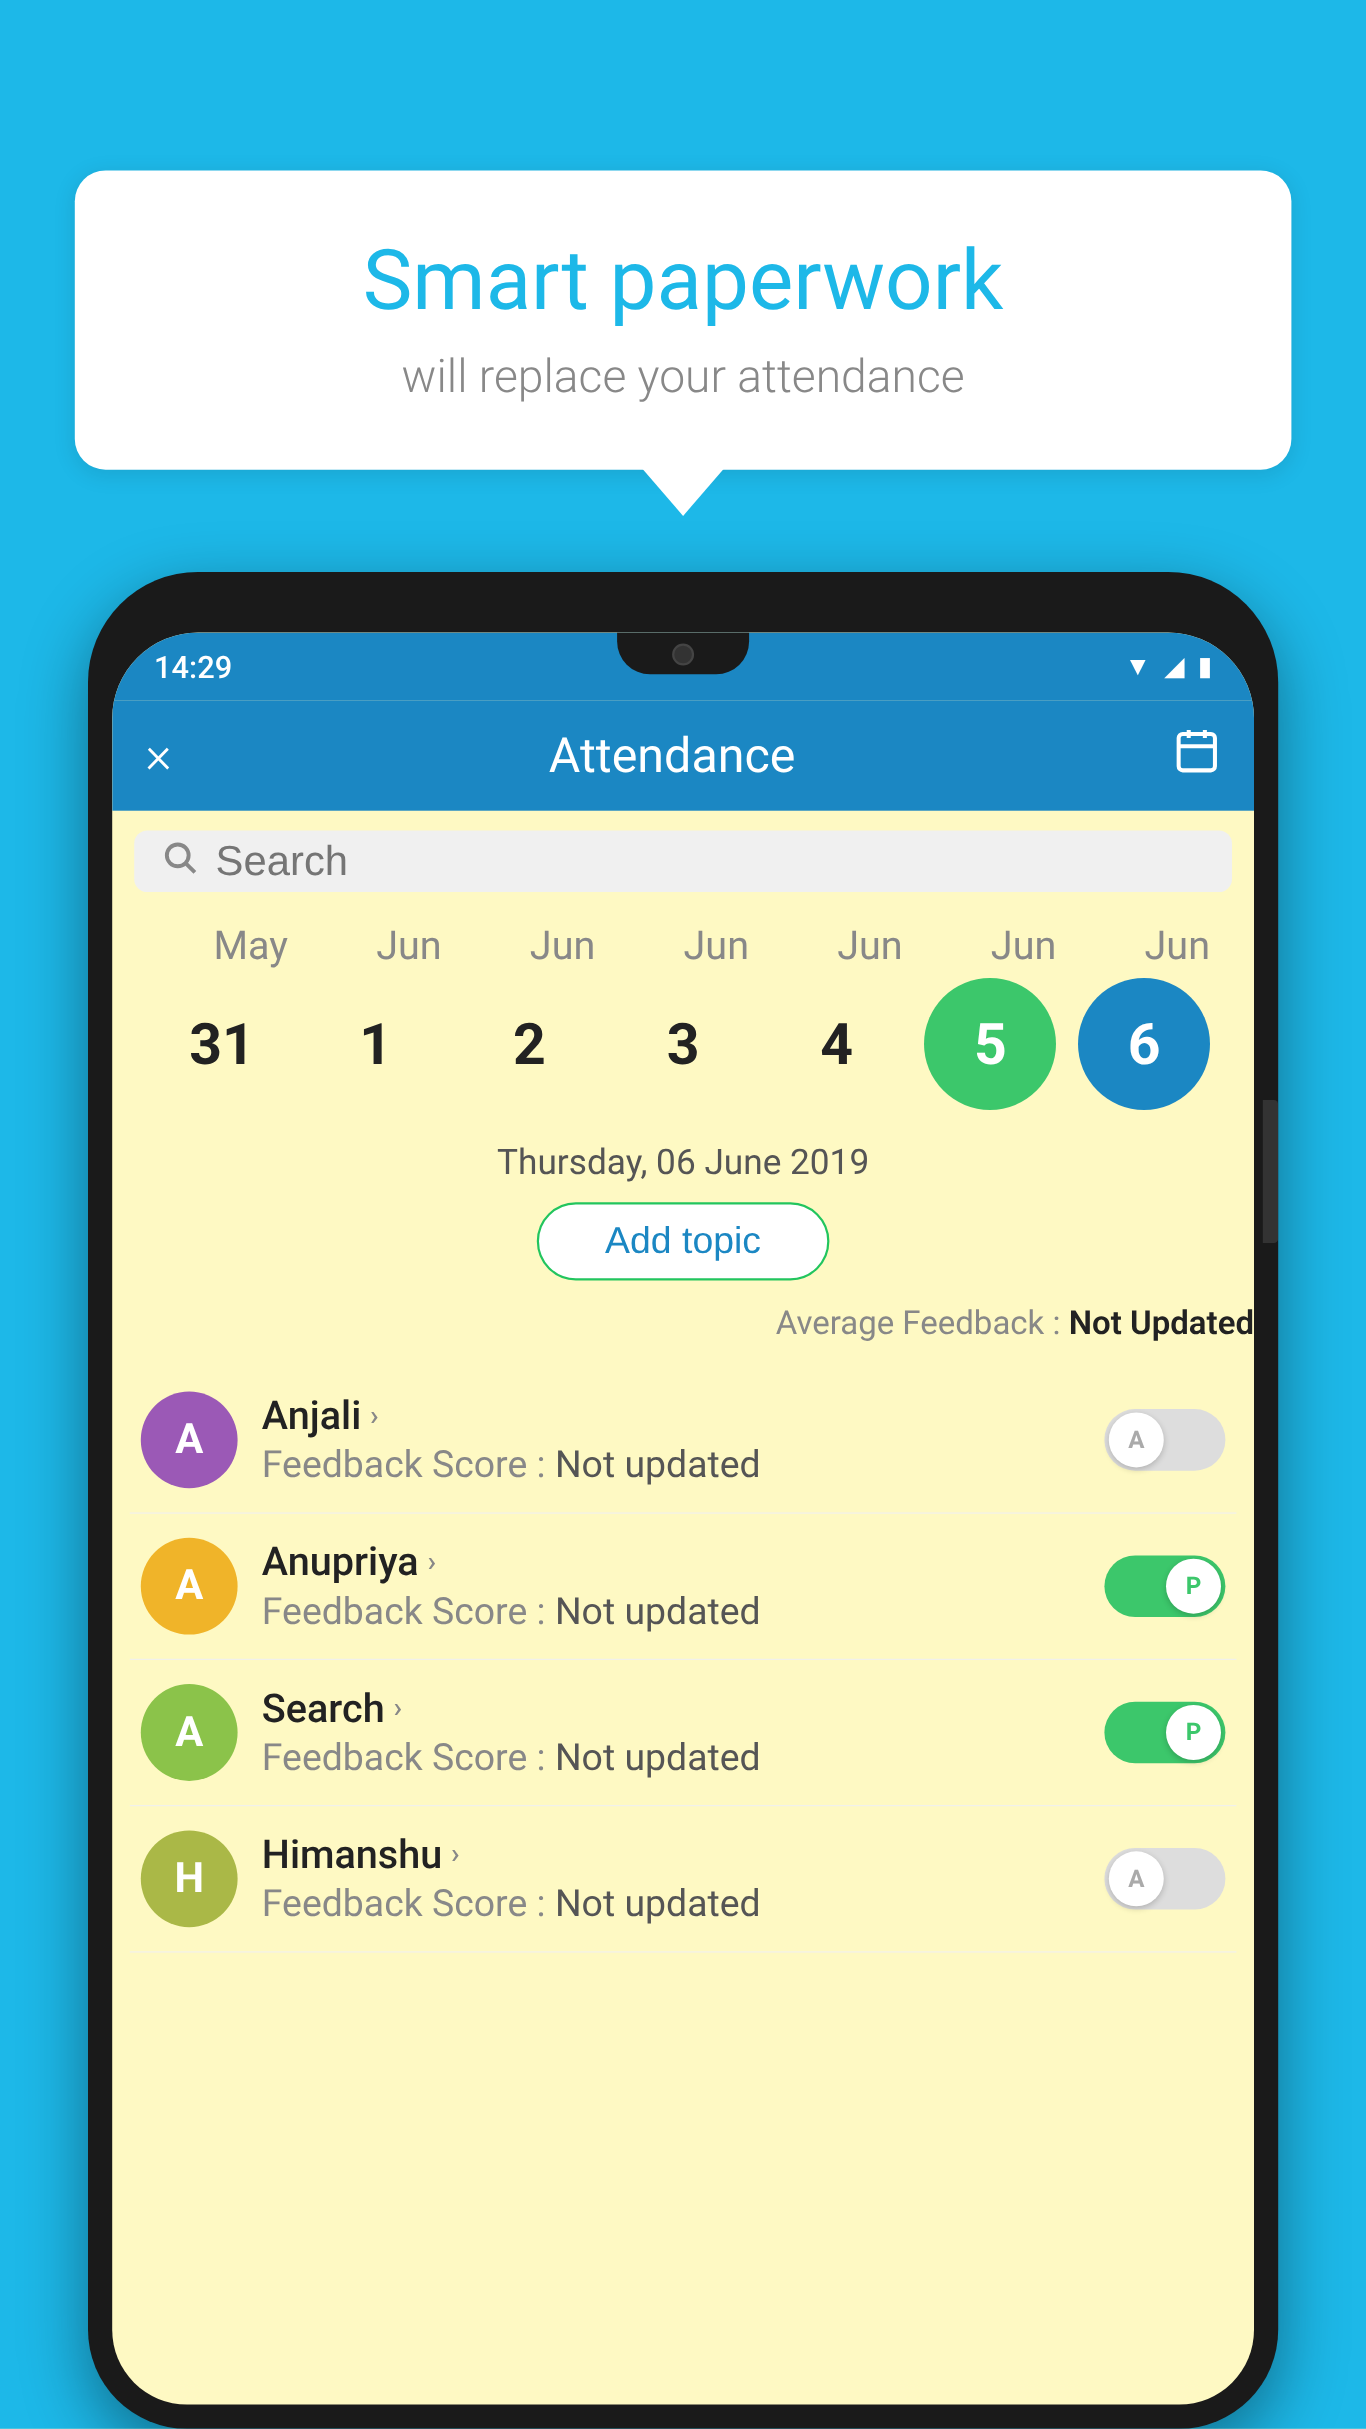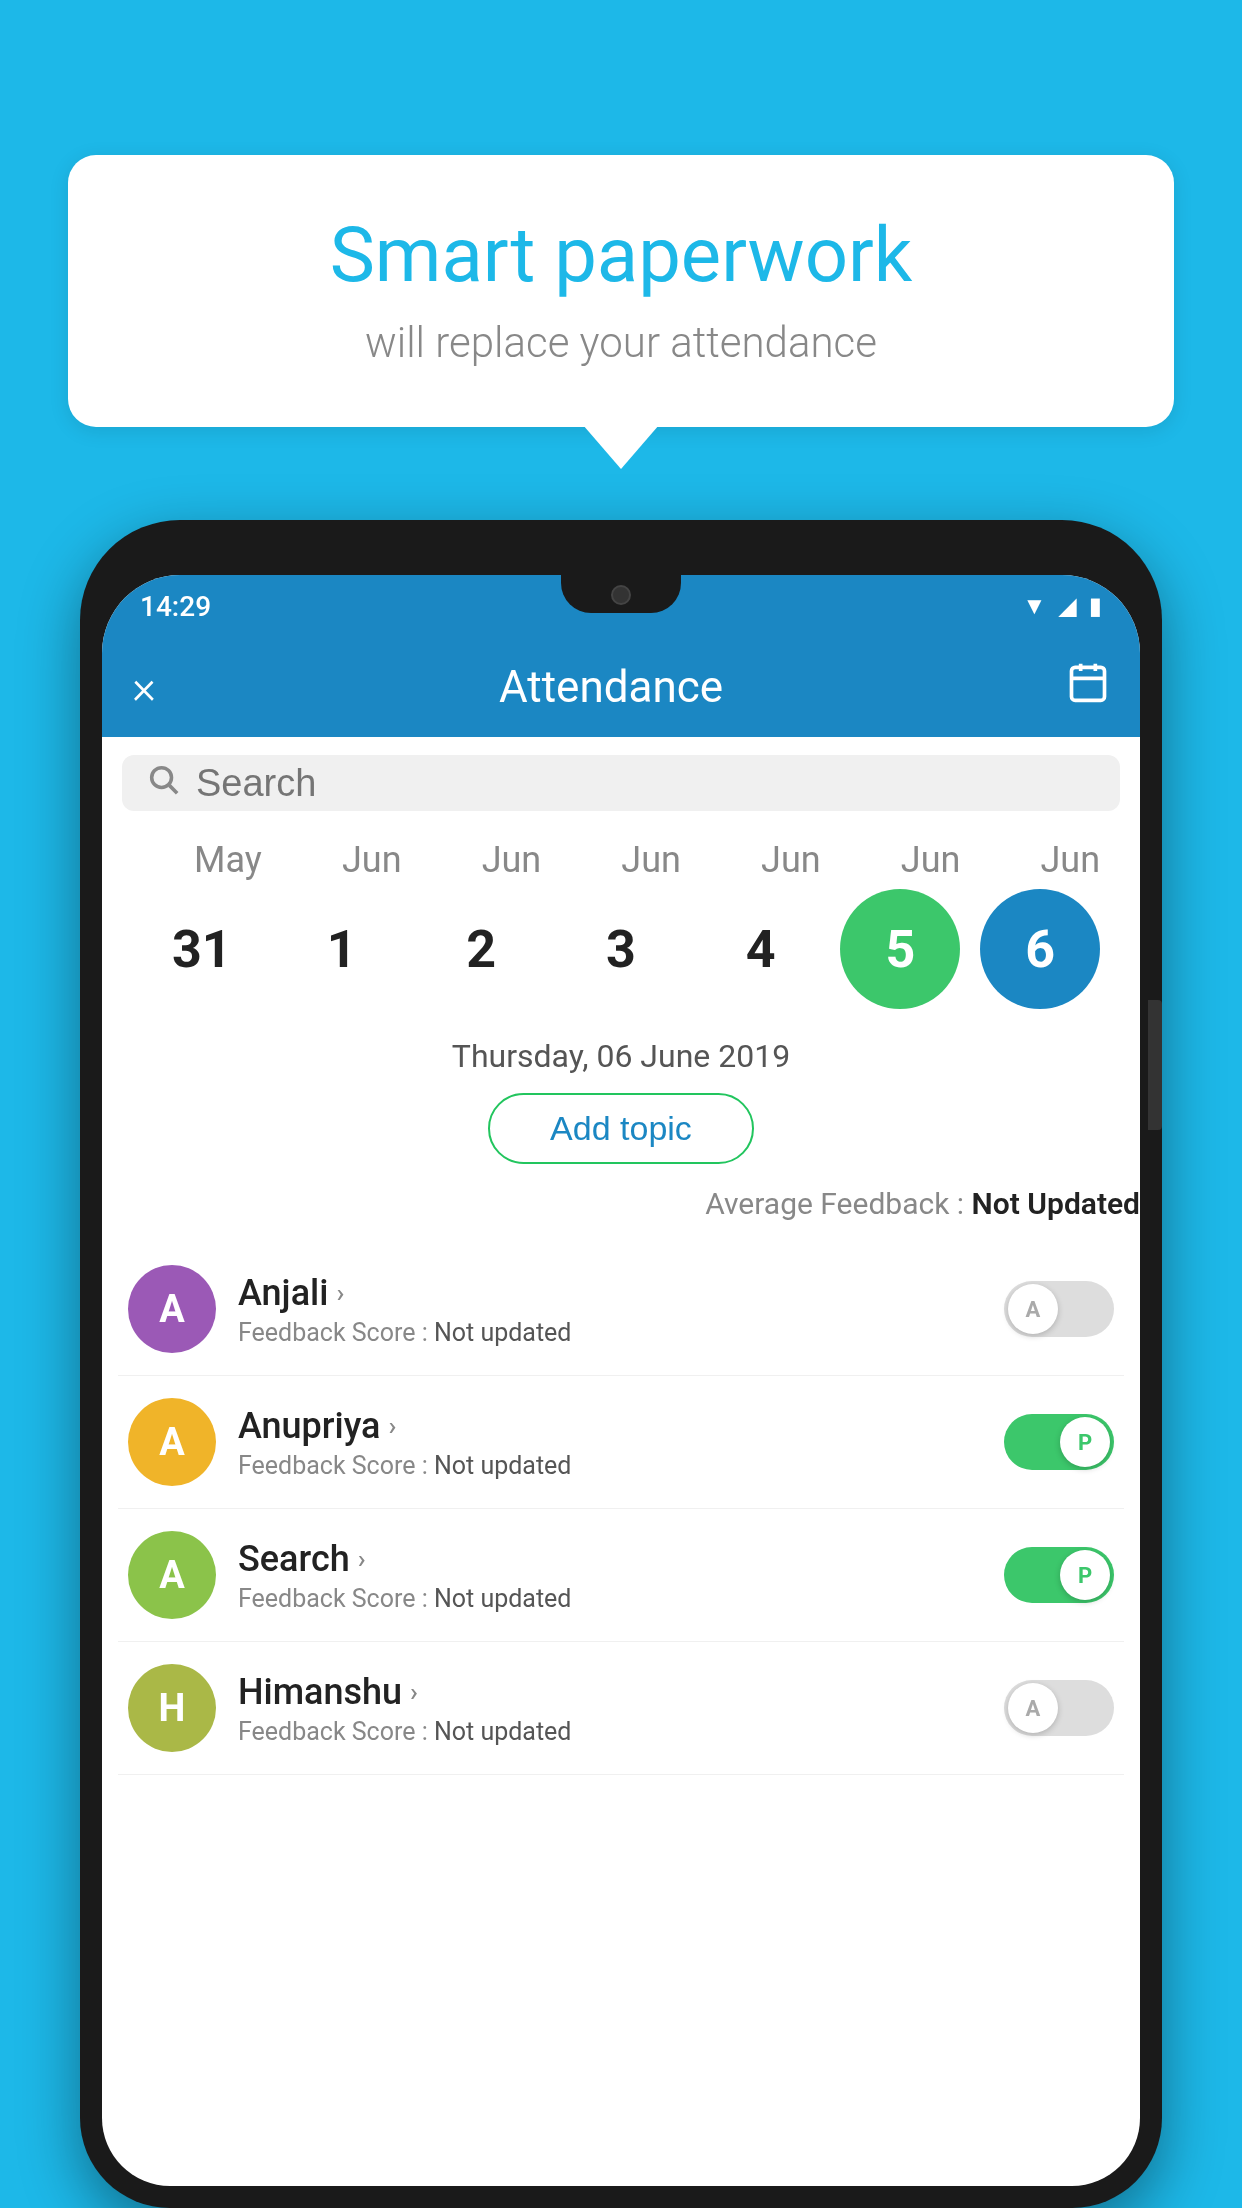--- a/index.html
+++ b/index.html
@@ -62,21 +62,21 @@
       box-shadow: 0 20px 60px rgba(0,0,0,0.4);
     }
 
     
     .phone-screen {
       position: absolute;
       top: 55px;
       left: 22px;
       right: 22px;
       bottom: 22px;
-      background: #ffffff;
+      background: #fef9c3;
       border-radius: 78px 78px 68px 68px;
       overflow: hidden;
     }
 
     
     .status-bar {
       background: #1b87c3;
       height: 62px;
       display: flex;
       align-items: center;
@@ -280,21 +280,21 @@
       font-weight: 500;
       display: flex;
       align-items: center;
       gap: 8px;
     }
     .student-name-chevron {
       color: #888;
       font-size: 26px;
     }
     .student-feedback {
-      font-size: 25px;
+      font-size: 34px;
       color: #888;
       margin-top: 4px;
     }
     .student-feedback-value {
       color: #555;
     }
 
     
     .toggle-wrap {
       display: flex;

